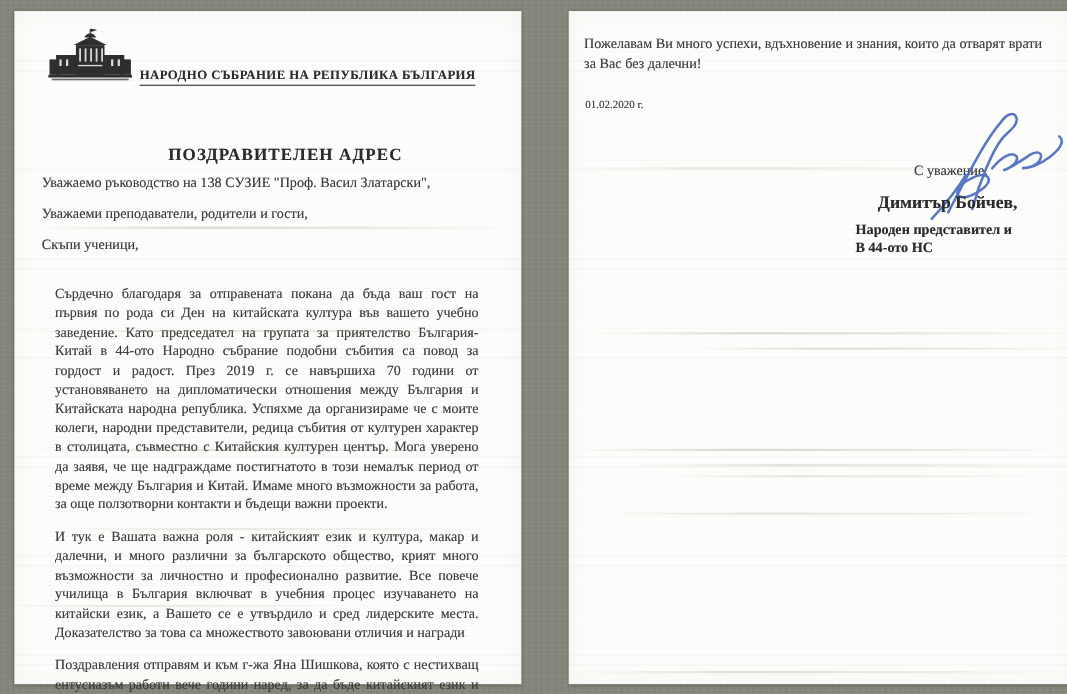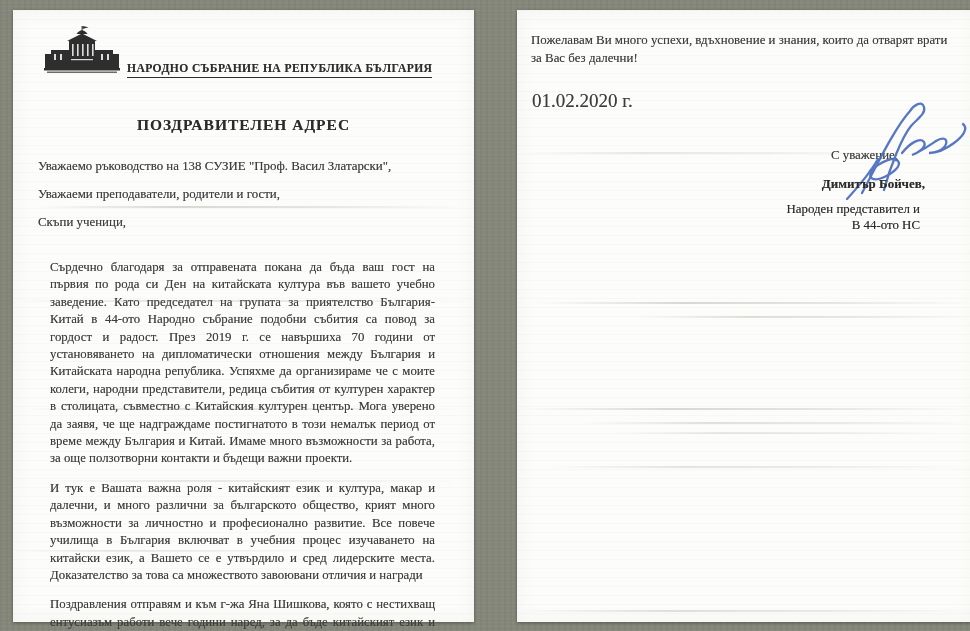--- a/index.html
+++ b/index.html
@@ -22,34 +22,34 @@
   .page.right{left:517px;width:458px;}
 
   .header-row{position:absolute;top:16px;left:30px;display:flex;align-items:flex-end;}
   .logo{width:78px;height:54px;flex:0 0 auto;}
   .org-name{
     margin-left:6px;margin-bottom:2px;
     font-weight:bold;font-size:11.6px;letter-spacing:.4px;color:#2d2d2d;
     border-bottom:1.6px solid #2d2d2d;padding-bottom:2px;white-space:nowrap;
   }
   .letter-title{
-    position:absolute;top:106px;left:0;width:100%;margin:0;text-align:center;
+    position:absolute;top:106px;left:0;width:100%;margin:16px;text-align:center;
     font-size:15.5px;font-weight:bold;letter-spacing:1px;color:#2b2b2b;
   }
   .salutations{position:absolute;top:149px;left:25px;width:415px;font-size:12.9px;}
   .salutations p{margin:0 0 13px 0;}
   .letter-body{position:absolute;top:237px;left:25px;width:409px;font-size:12.8px;line-height:17.4px;text-align:justify;}
   .letter-body p{margin:12px;}
 
   .closing{position:absolute;top:22px;left:14px;width:430px;font-size:12.9px;line-height:17.5px;}
   .closing p{margin:0;}
-  .date-line{position:absolute;top:80px;left:15px;font-size:19px;}
+  .date-line{position:absolute;top:80px;left:15px;font-size:10px;}
   .valediction{position:absolute;top:138px;right:77px;font-size:12.9px;}
-  .signer-name{position:absolute;top:166px;right:50px;font-size:13px;font-weight:bold;color:#2b2b2b;}
-  .signer-titles{position:absolute;top:192px;right:55px;text-align:right;font-size:12.9px;font-weight:normal;color:#2b2b2b;line-height:15.9px;}
+  .signer-name{position:absolute;top:166px;right:50px;font-size:16px;font-weight:bold;color:#2b2b2b;}
+  .signer-titles{position:absolute;top:192px;right:55px;text-align:left;font-size:12.9px;font-weight:bold;color:#2b2b2b;line-height:15.9px;}
   .signer-titles p{margin:0;}
   .signature-svg{position:absolute;left:315px;top:85px;width:145px;height:115px;}
 
   .streak{position:absolute;height:2px;pointer-events:none;
     background:linear-gradient(90deg, transparent, rgba(125,125,112,.28), rgba(125,125,112,.18), transparent);}
   .text-soft{text-shadow:0 0 .5px rgba(70,70,70,.55);}
 </style>
 </head>
 <body>
 

